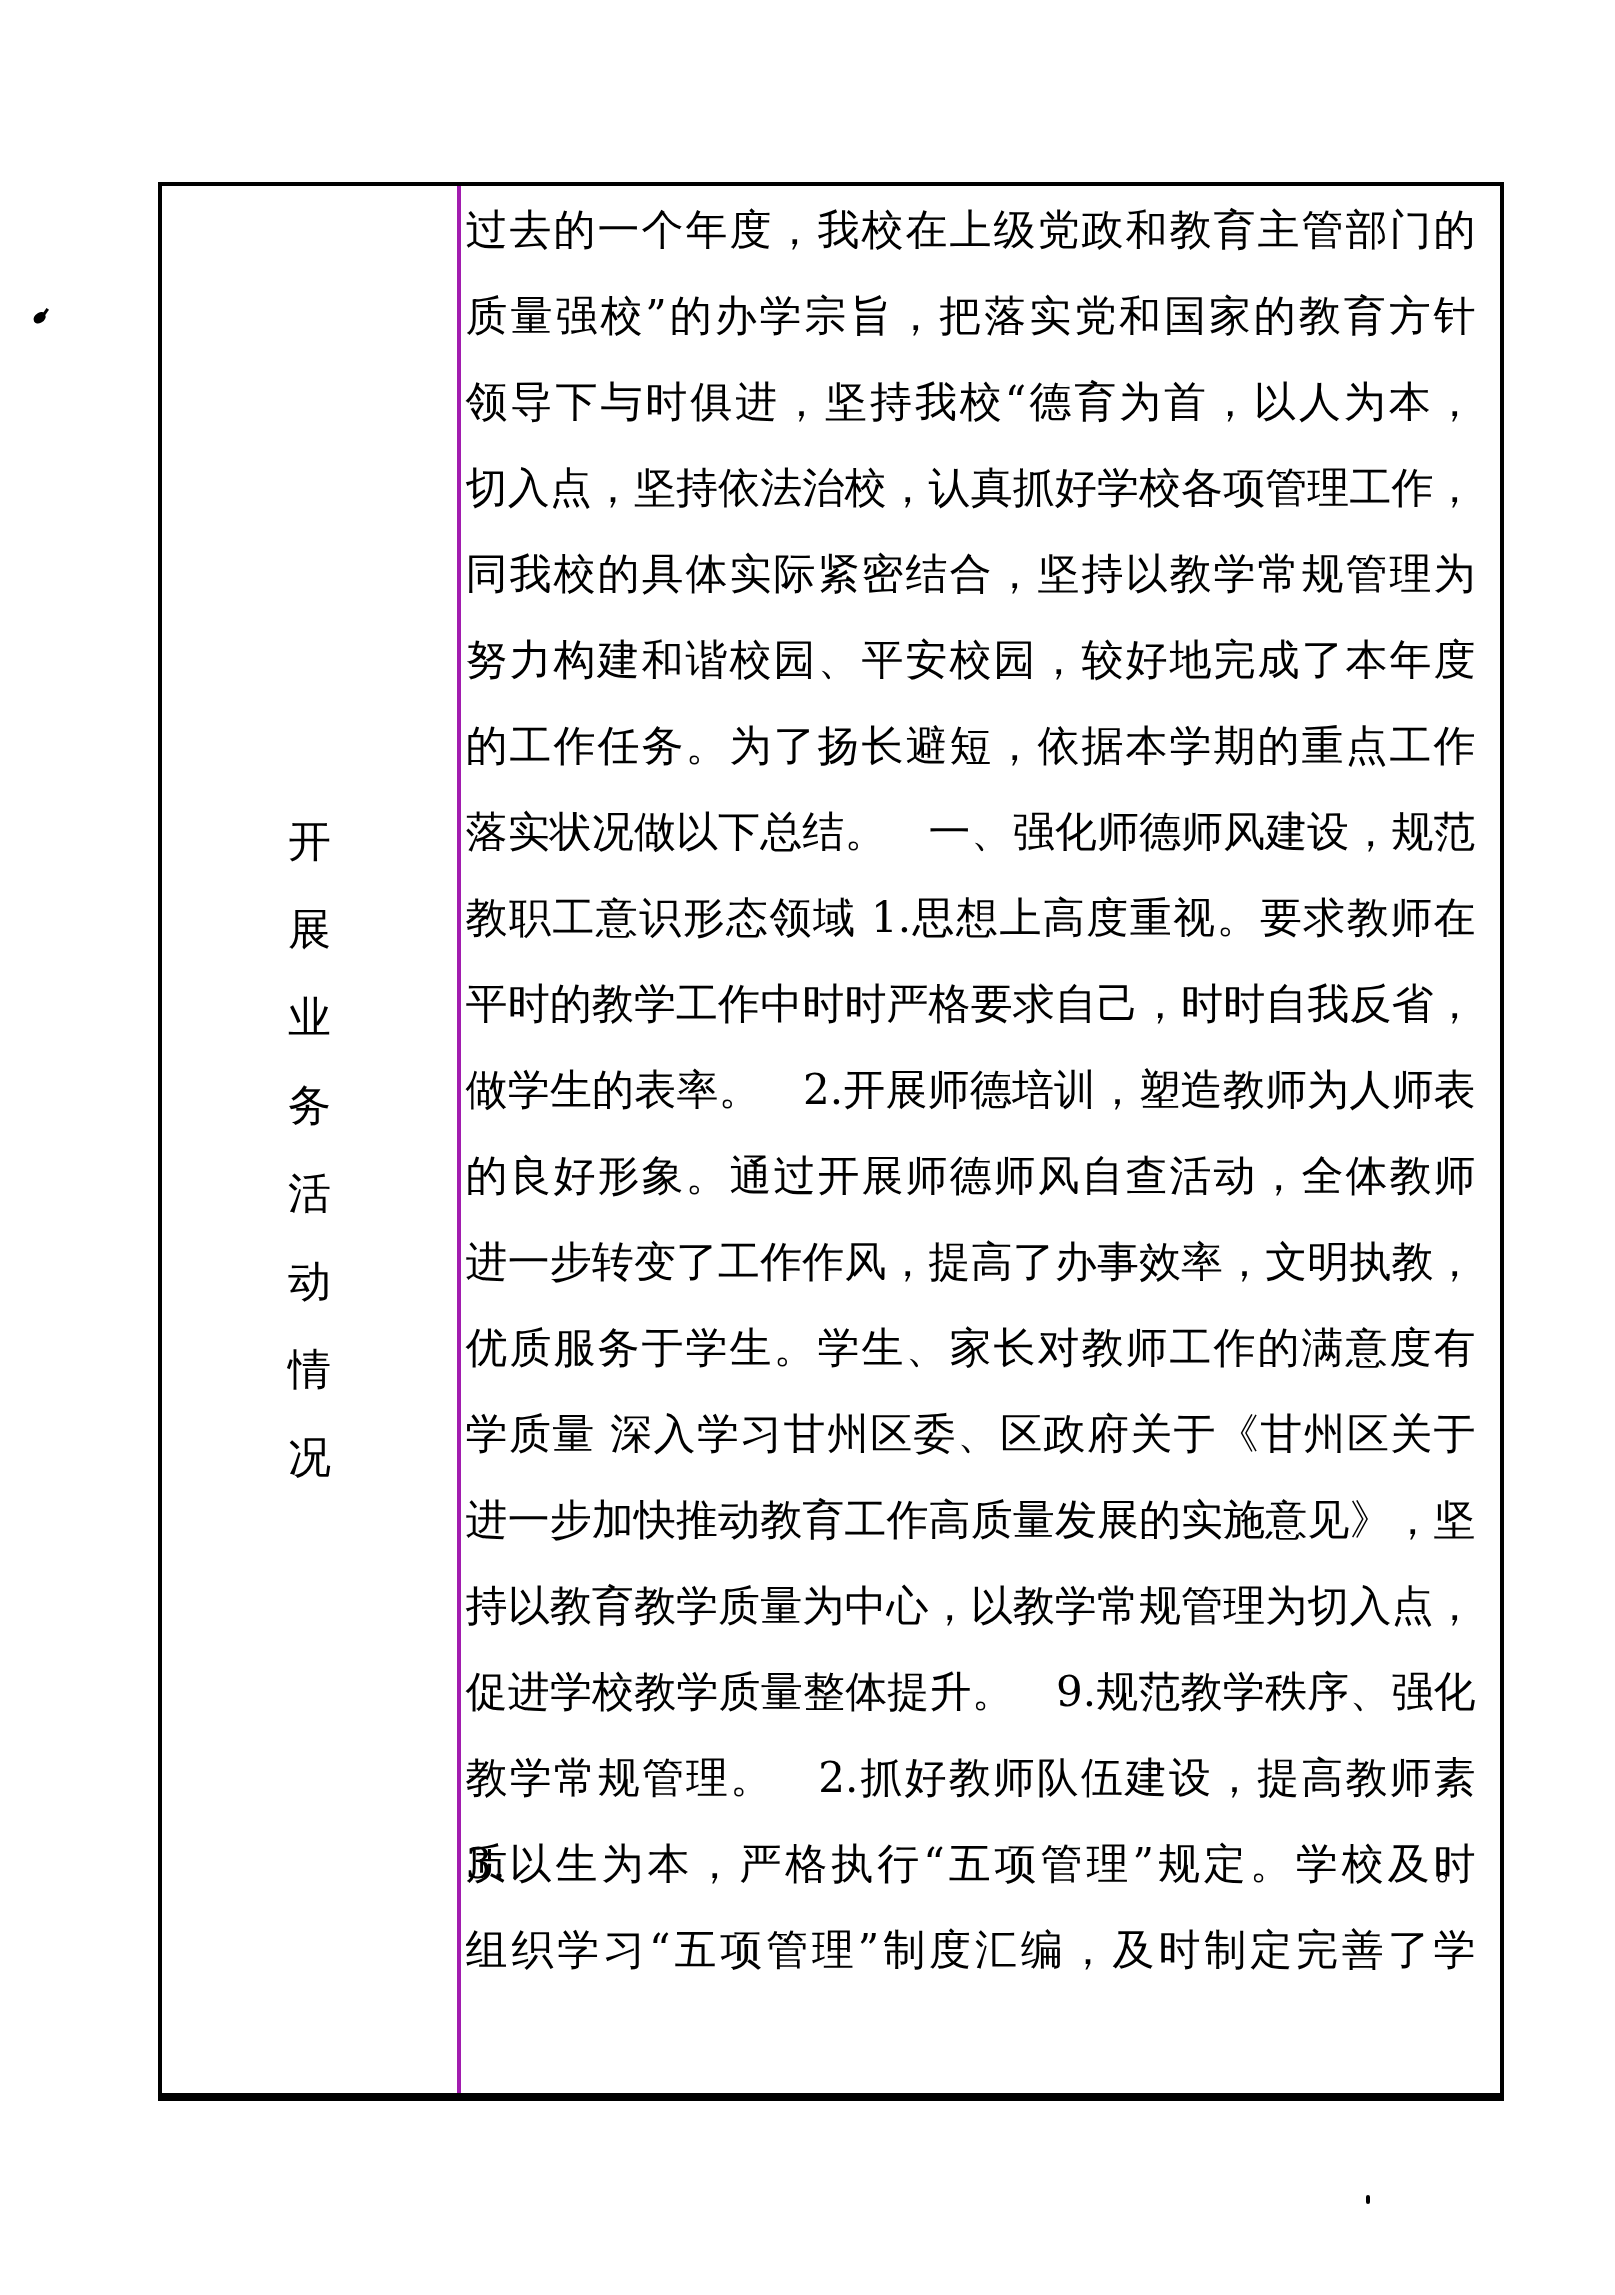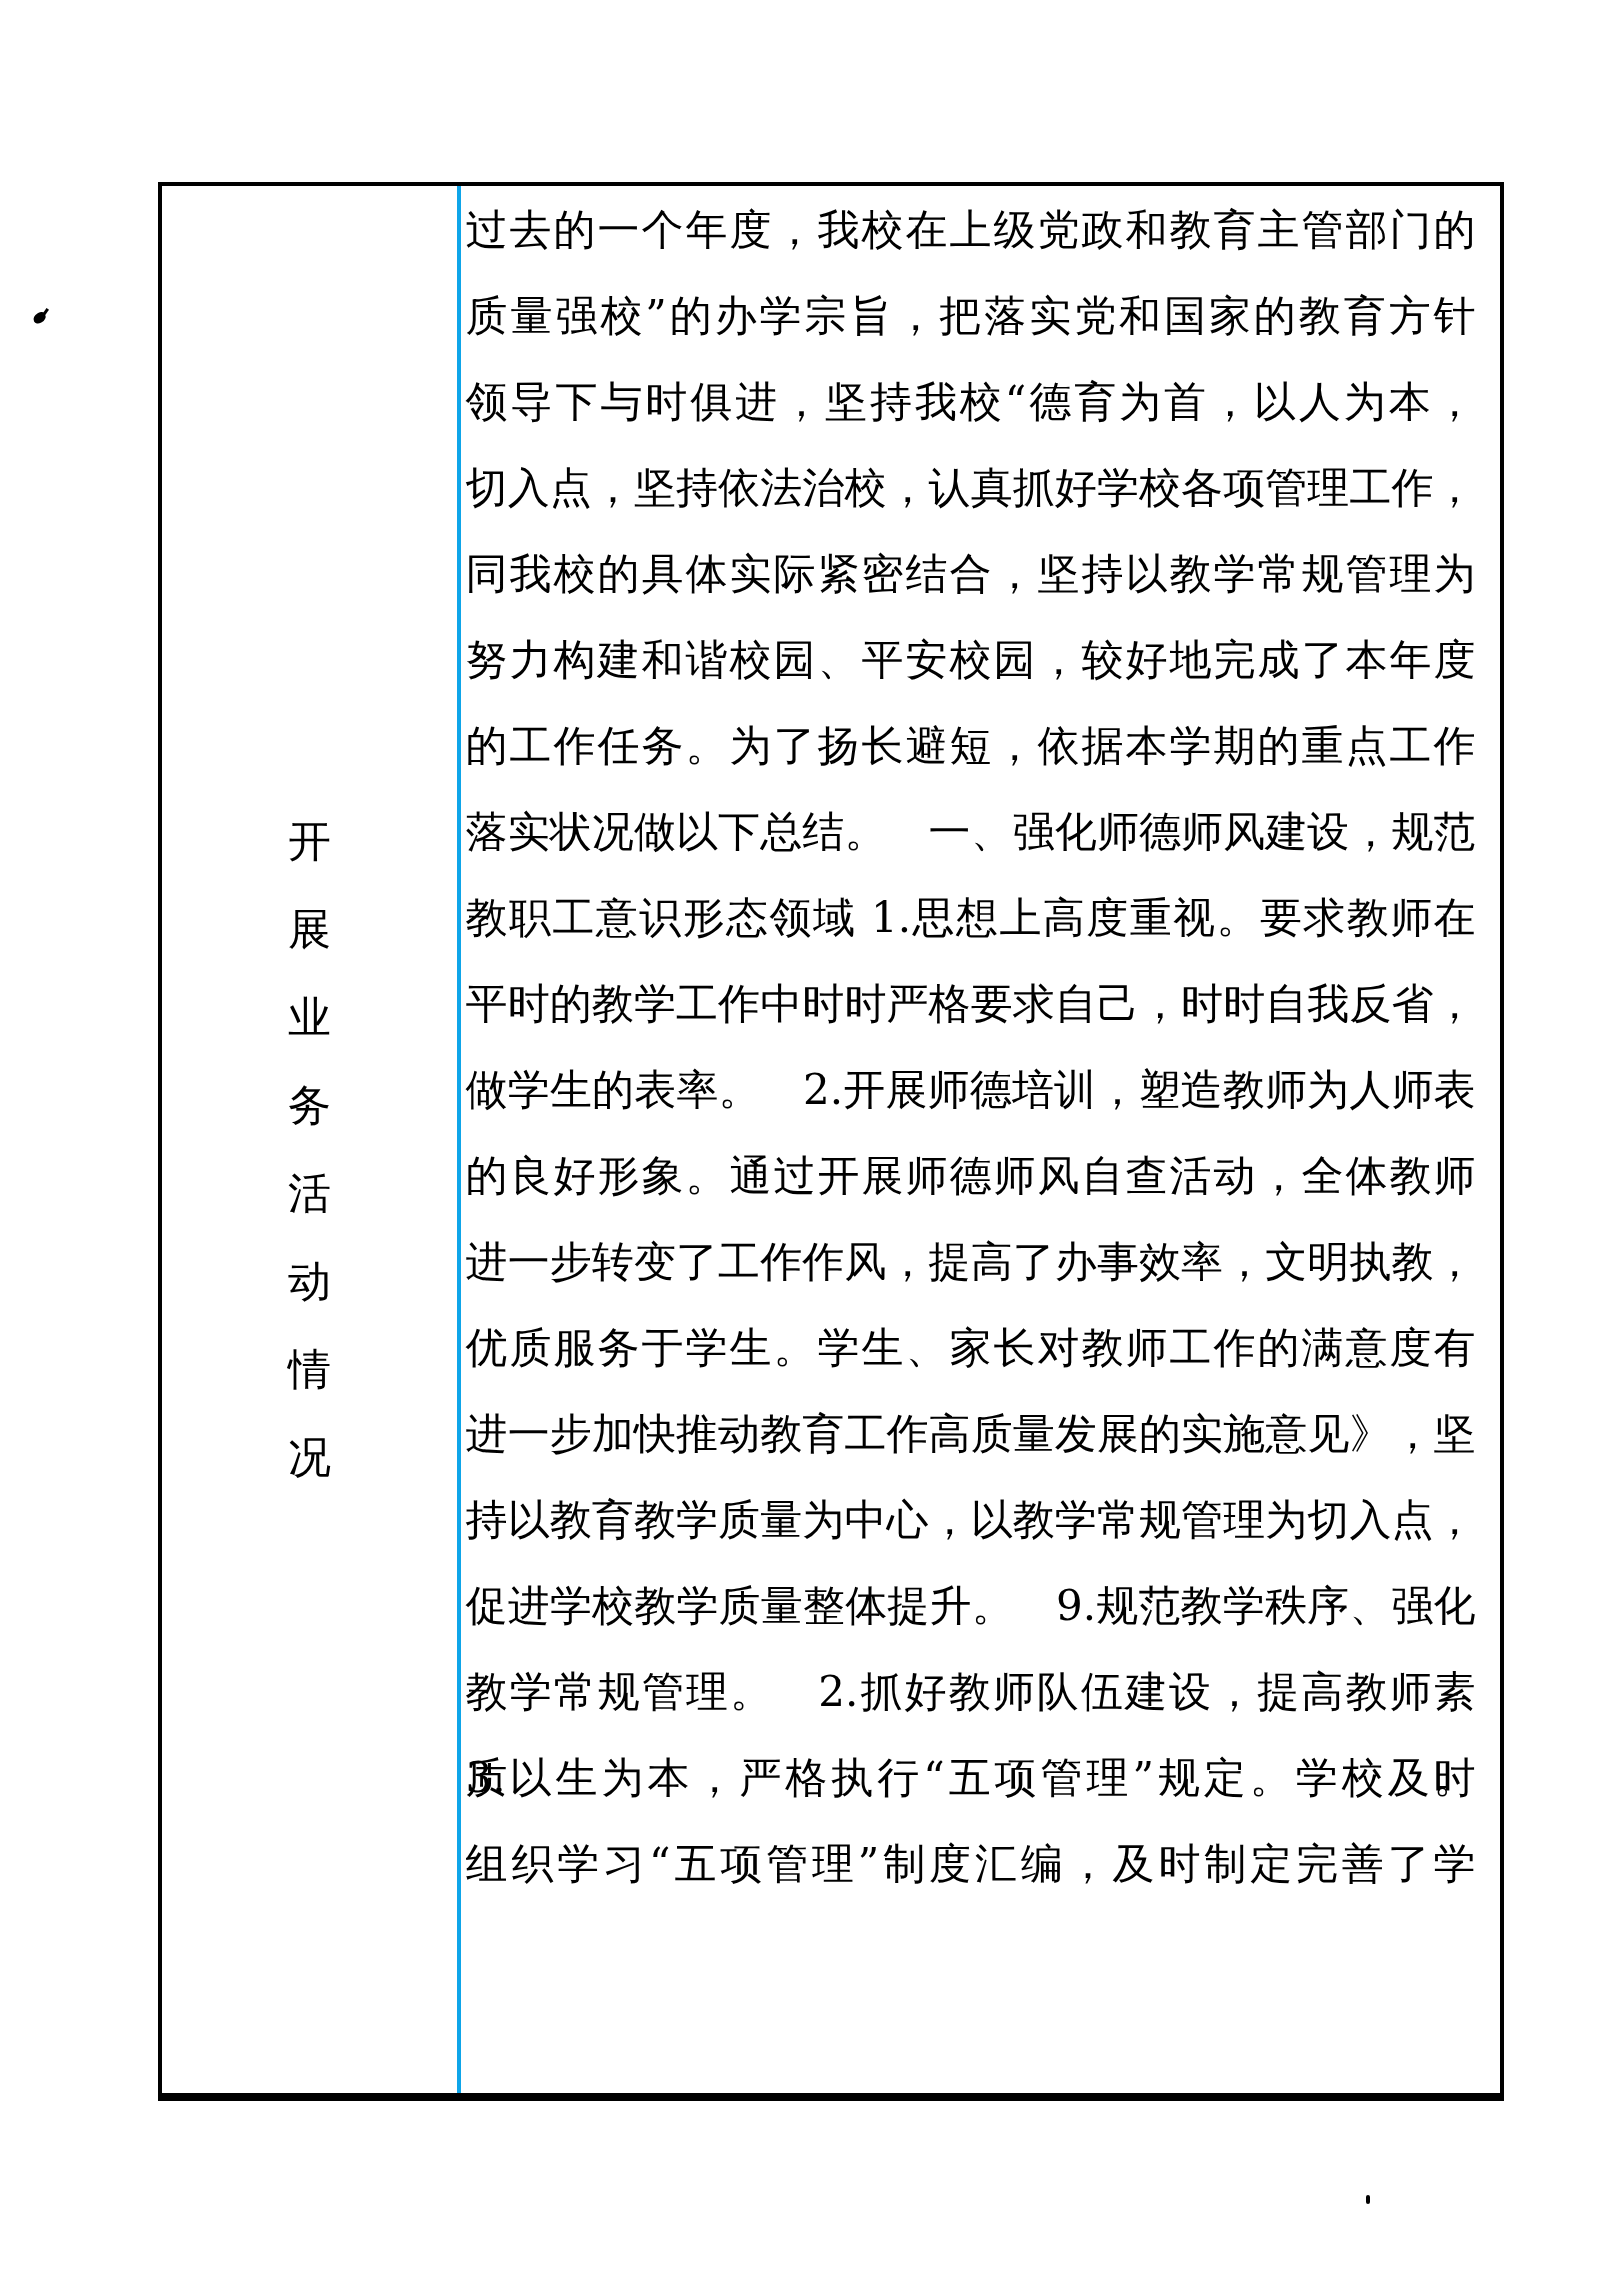--- a/index.html
+++ b/index.html
@@ -37,21 +37,21 @@
     flex-direction: column;
     gap: 45px;
     font-size: 43px;
     line-height: 43px;
     text-align: center;
   }
   .vchar { width: 43px; height: 43px; }
   .cell-right {
     flex: 1;
     box-sizing: border-box;
-    border-left: 4px solid #0ea5e9;
+    border-left: 4px solid #a21caf;
     padding: 1.3px 24.4px 0 4.6px;
     overflow: hidden;
   }
   .tline {
     font-size: 42px;
     height: 86px;
     line-height: 86px;
     text-align: justify;
     text-align-last: justify;
     text-justify: inter-character;
@@ -123,20 +123,21 @@
       <div class="tline">同我校的具体实际紧密结合，坚持以教学常规管理为</div>
       <div class="tline">努力构建和谐校园、平安校园，较好地完成了本年度</div>
       <div class="tline">的工作任务。为了扬长避短，依据本学期的重点工作</div>
       <div class="tline">落实状况做以下总结。　一、强化师德师风建设，规范</div>
       <div class="tline">教职工意识形态领域 1.思想上高度重视。要求教师在</div>
       <div class="tline">平时的教学工作中时时严格要求自己，时时自我反省，</div>
       <div class="tline">做学生的表率。　2.开展师德培训，塑造教师为人师表</div>
       <div class="tline">的良好形象。通过开展师德师风自查活动，全体教师</div>
       <div class="tline">进一步转变了工作作风，提高了办事效率，文明执教，</div>
       <div class="tline">优质服务于学生。学生、家长对教师工作的满意度有</div>
+      <div class="tline">学质量 深入学习甘州区委、区政府关于《甘州区关于</div>
       <div class="tline">进一步加快推动教育工作高质量发展的实施意见》，坚</div>
       <div class="tline">持以教育教学质量为中心，以教学常规管理为切入点，</div>
       <div class="tline">促进学校教学质量整体提升。　9.规范教学秩序、强化</div>
       <div class="tline">教学常规管理。　2.抓好教师队伍建设，提高教师素质。</div>
       <div class="tline">3.以生为本，严格执行“五项管理”规定。学校及时</div>
       <div class="tline">组织学习“五项管理”制度汇编，及时制定完善了学</div>
     </div>
 
   </div>
 

